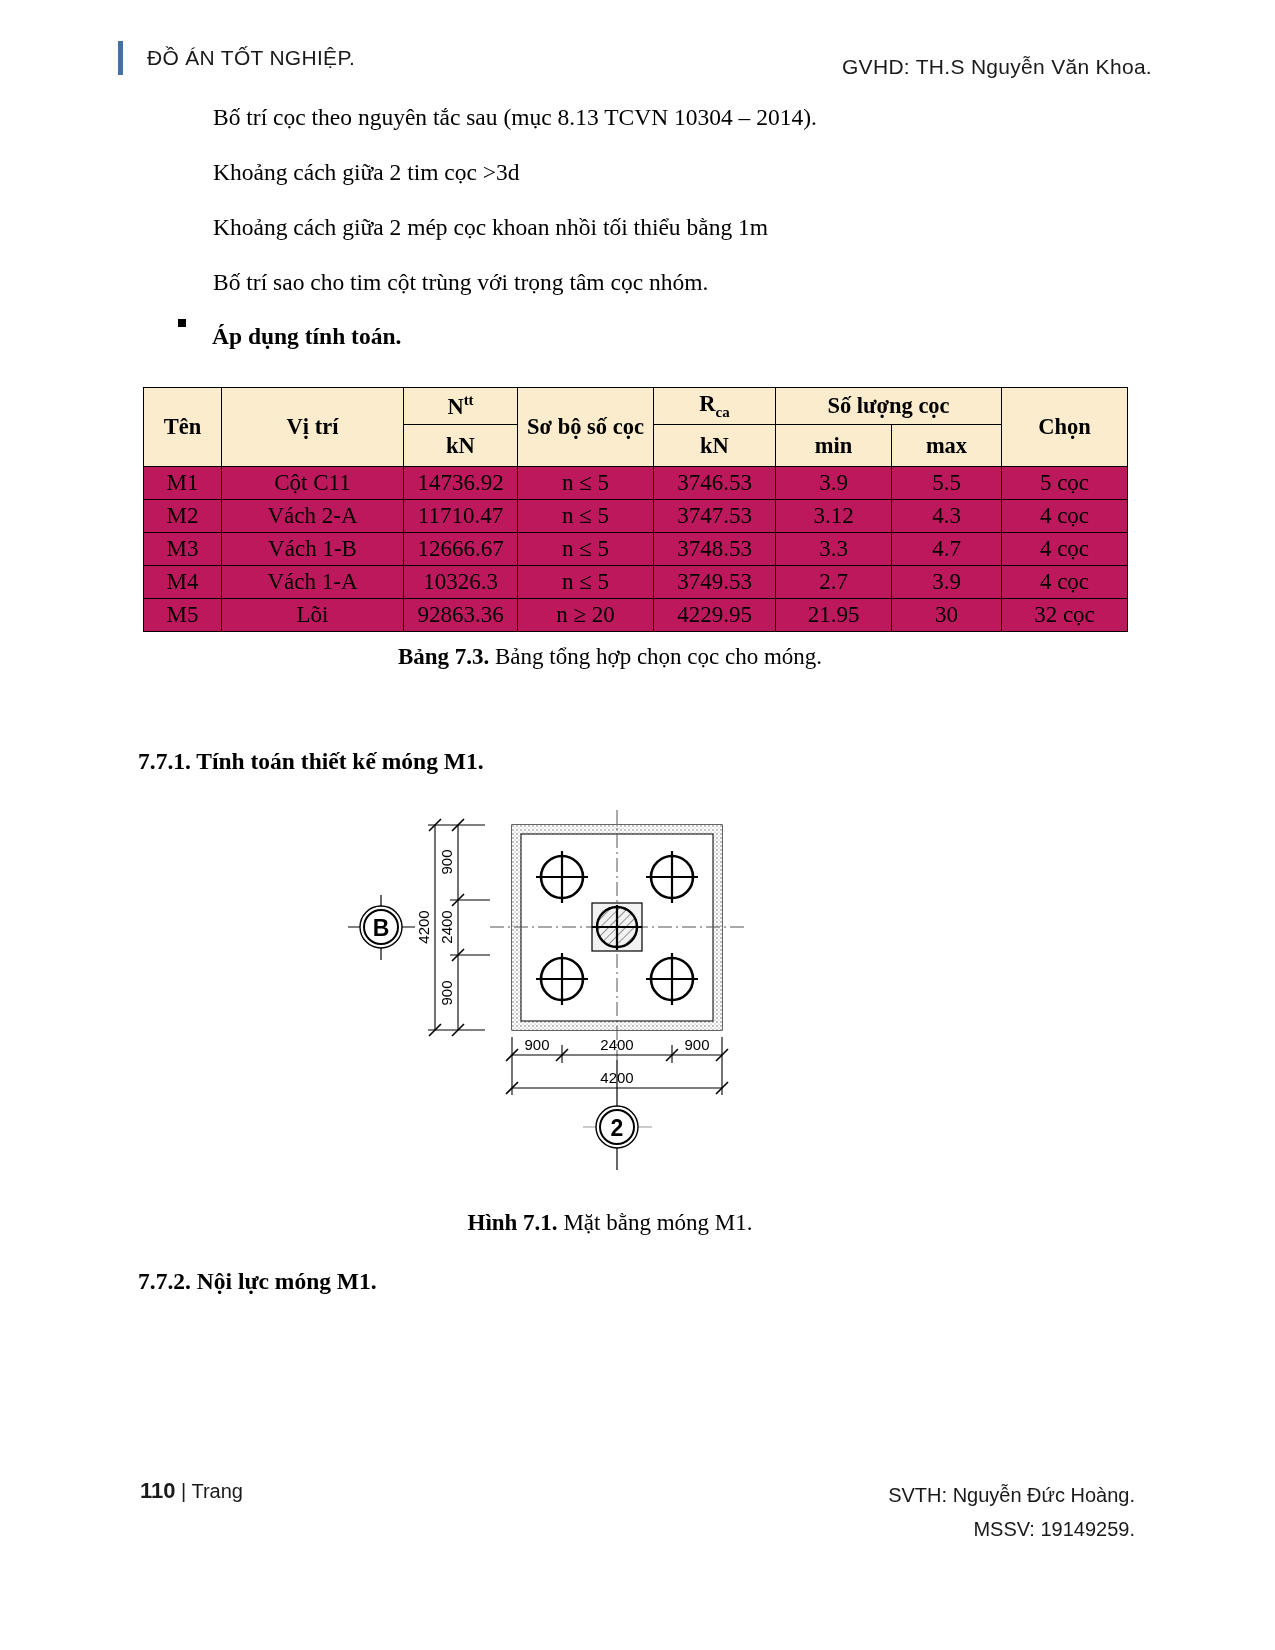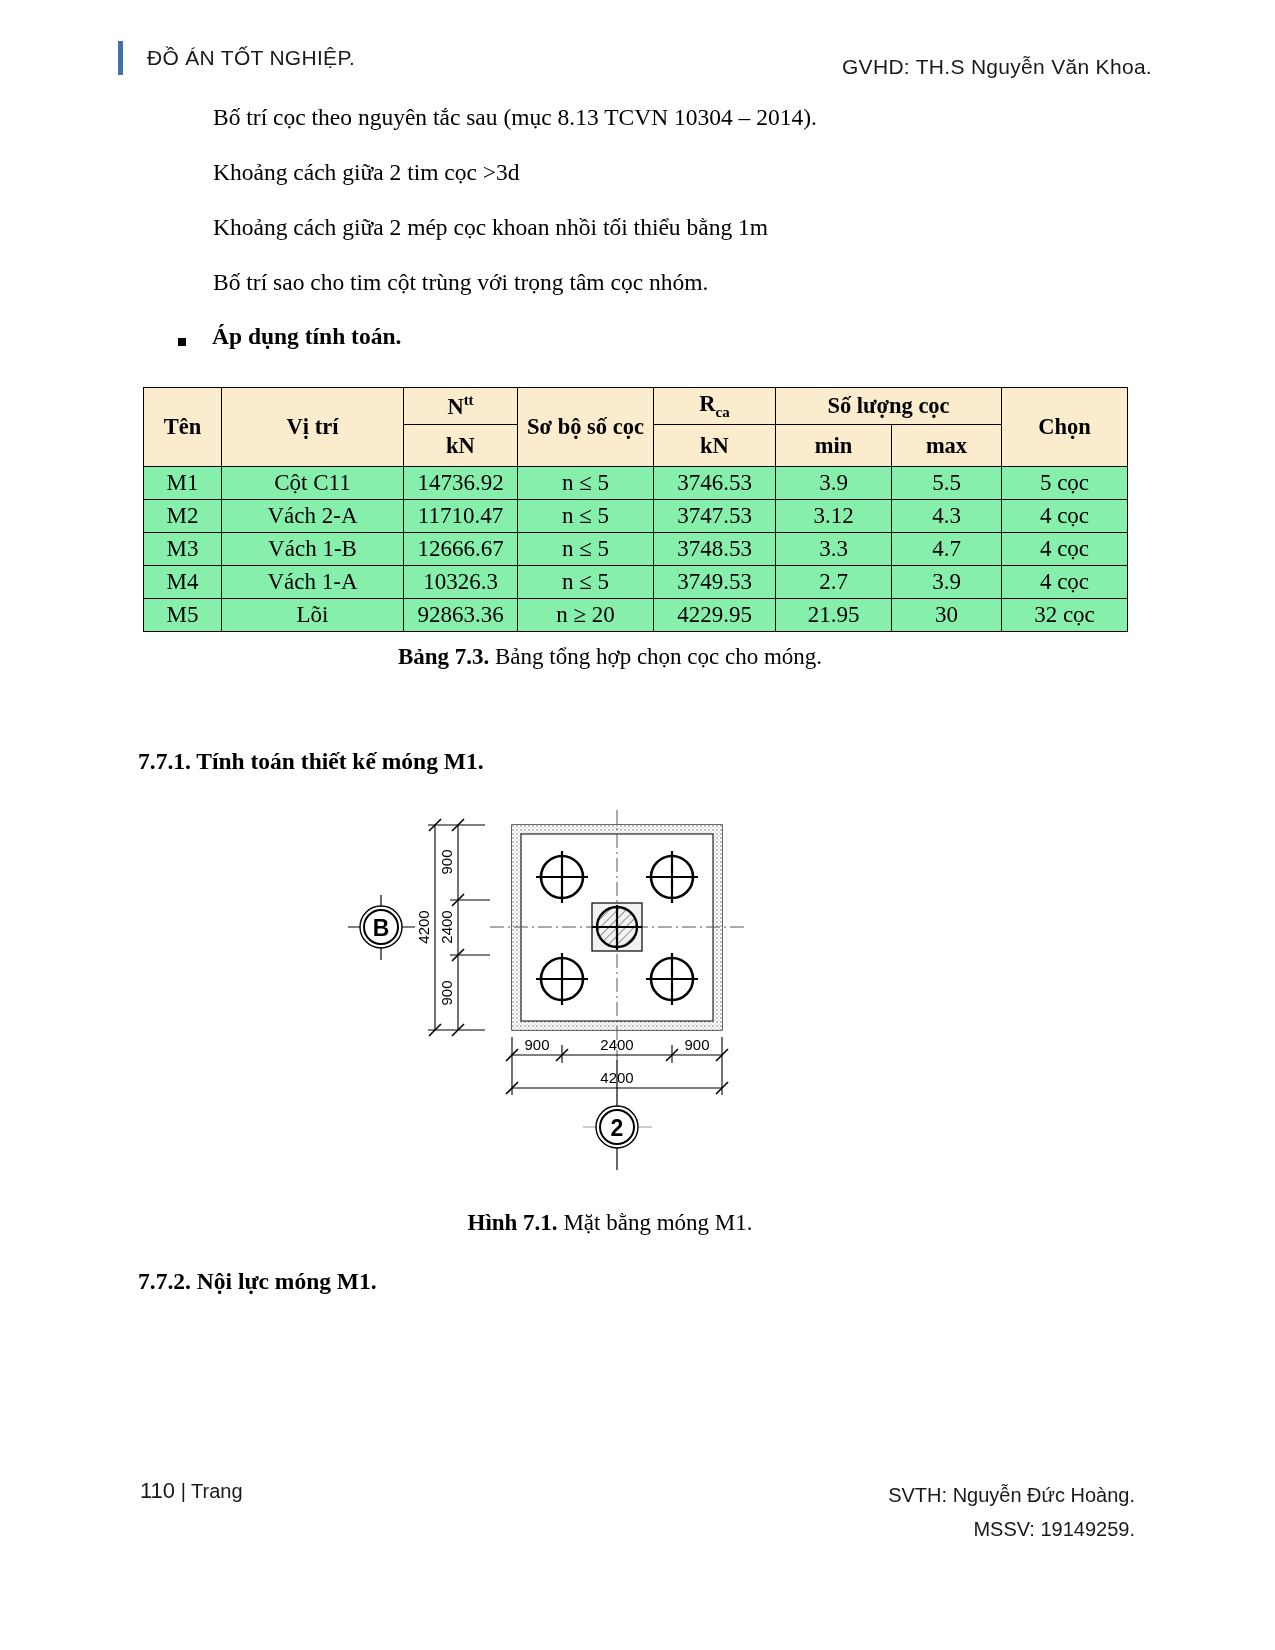--- a/index.html
+++ b/index.html
@@ -70,21 +70,21 @@
   .p1 { top: 103px; text-align: right; }
   .p2 { top: 158px; }
   .p3 { top: 213px; }
   .p4 { top: 268px; }
 
   .bullet-row {
     position: absolute;
     left: 178px;
     top: 323px;
     display: flex;
-    align-items: flex-end;
+    align-items: flex-start;
     white-space: nowrap;
   }
   .bullet-sq {
     width: 8px;
     height: 8px;
     background: #000;
     display: inline-block;
     margin-right: 26px;
     position: relative;
     top: -4px;
@@ -119,21 +119,21 @@
     font-weight: bold;
     font-size: 22.5px;
   }
   table.data thead th.tall {
     height: 78px;
   }
   table.data thead th.sub {
     height: 36px;
   }
   table.data tbody td {
-    background: #86efac;
+    background: #be185d;
     font-weight: normal;
     height: 32px;
     font-size: 23px;
   }
   .sup { font-size: 15px; vertical-align: super; font-weight: bold;}
   .sub-sm { font-size: 15px; vertical-align: sub; font-weight: bold;}
 
   .col-ten   { width: 78px; }
   .col-vitri { width: 182px; }
   .col-ntt   { width: 114px; }
@@ -186,21 +186,21 @@
   
   .footer-left {
     position: absolute;
     left: 140px;
     top: 1478px;
     font-family: "Liberation Sans", "DejaVu Sans", sans-serif;
     font-size: 20px;
     color: #1a1a1a;
     white-space: nowrap;
   }
-  .footer-left .pg { font-weight: normal; font-size: 22px; }
+  .footer-left .pg { font-weight: bold; font-size: 22px; }
   .footer-right {
     position: absolute;
     right: 140px;
     top: 1478px;
     text-align: right;
     font-family: "Liberation Sans", "DejaVu Sans", sans-serif;
     font-size: 20px;
     color: #1a1a1a;
     line-height: 1.7;
     white-space: nowrap;

